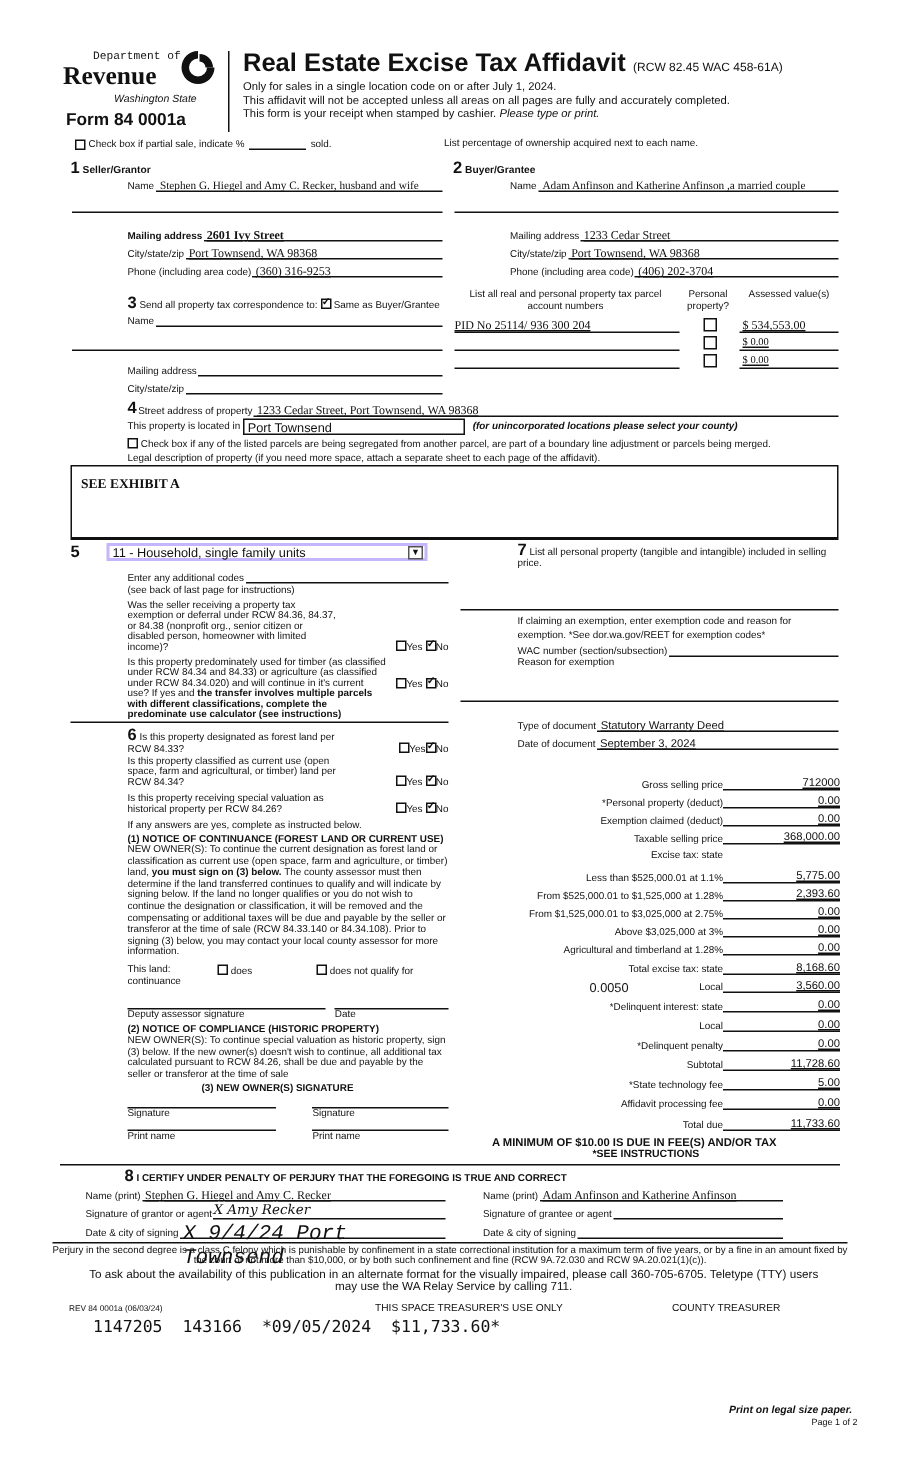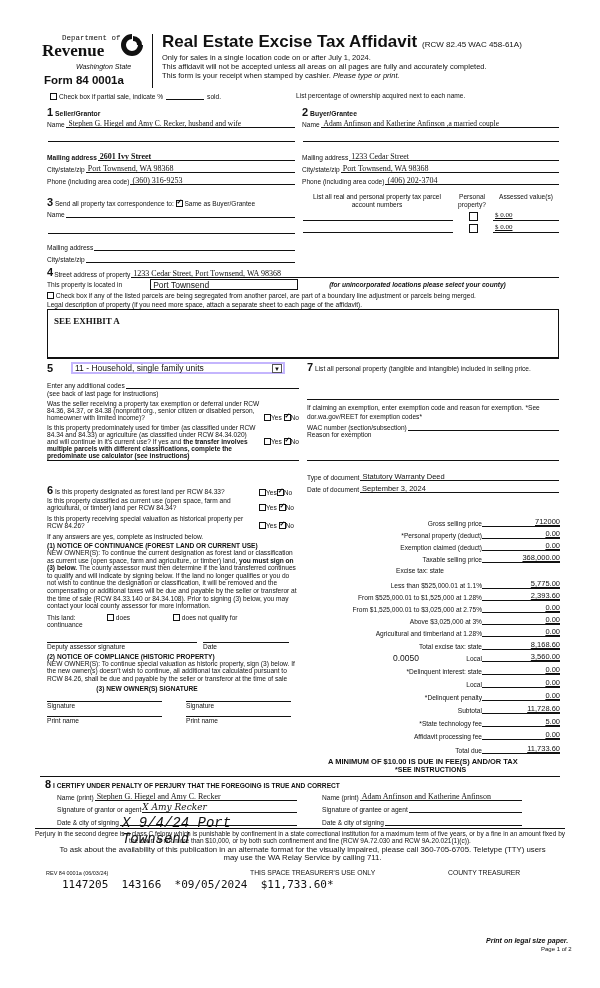--- a/index.html
+++ b/index.html
@@ -6,21 +6,21 @@
   html, body { width: 600px; height: 988px; background: #fff; overflow: hidden; }
   body { font-family: "Liberation Sans", sans-serif; color: #111; font-size: 7px; position: relative; }
   .abs { position: absolute; }
   .serif { font-family: "Liberation Serif", serif; }
   .line { border-bottom: 1px solid #111; }
   .fill { font-family: "Liberation Serif", serif; font-size: 8px; }
   .u { text-decoration: underline; }
   .cb { display: inline-block; width: 7px; height: 7px; border: 1px solid #111; vertical-align: -1px; position: relative; }
   .cb.checked::after { content: "\2713"; position: absolute; left: 0; top: -3px; font-size: 7px; font-weight: bold; }
   .sec { font-size: 11px; font-weight: bold; }
-  .lbl { font-size: 6.6px; }
+  .lbl { font-size: 6.6px; margin-left: 38px; }
   .b { font-weight: bold; }
   .row { display: flex; align-items: flex-end; }
   .ln { flex: 1; border-bottom: 1px solid #111; margin-left: 1px; height: 9px; }
   .calc-row { position: absolute; left: 300px; width: 260px; height: 11px; display: flex; align-items: flex-end; }
   .calc-row .c-lbl { width: 182px; text-align: right; font-size: 6.6px; white-space: nowrap; }
   .calc-row .c-line { flex: 1; border-bottom: 1px solid #111; text-align: right; font-family: "Liberation Sans Narrow", "Liberation Sans", sans-serif; font-size: 7.5px; text-decoration: underline; height: 10px; line-height: 10px; }
 </style>
 </head>
 <body>
 
@@ -111,39 +111,44 @@
       <span class="ln"></span>
     </div>
 </div>
 
 <div class="abs" style="left:303px;top:193px;width:256px;">
   <div style="display:flex;font-size:6.6px;text-align:center;line-height:8px;">
     <div style="width:148px;">List all real and personal property tax parcel account numbers</div>
     <div style="width:42px;">Personal property?</div>
     <div style="width:66px;">Assessed value(s)</div>
   </div>
+  <div style="display:flex;align-items:flex-end;margin-top:2px;">
+    <div class="line fill" style="width:150px;height:11px;line-height:11px;text-decoration:underline;">PID No 25114/ 936 300 204</div>
+    <div style="width:40px;text-align:center;"><span class="cb" style="width:9px;height:9px;"></span></div>
+    <div class="line fill" style="width:66px;height:11px;line-height:11px;padding-left:2px;text-decoration:underline;">$ 534,553.00</div>
+  </div>
   <div style="display:flex;align-items:flex-end;margin-top:1px;">
     <div class="line fill" style="width:150px;height:11px;"></div>
     <div style="width:40px;text-align:center;"><span class="cb" style="width:9px;height:9px;"></span></div>
     <div class="line fill" style="width:66px;height:11px;line-height:11px;padding-left:2px;font-size:7px;text-decoration:underline;">$ 0.00</div>
   </div>
   <div style="display:flex;align-items:flex-end;margin-top:1px;">
     <div class="line fill" style="width:150px;height:11px;"></div>
     <div style="width:40px;text-align:center;"><span class="cb" style="width:9px;height:9px;"></span></div>
     <div class="line fill" style="width:66px;height:11px;line-height:11px;padding-left:2px;font-size:7px;text-decoration:underline;">$ 0.00</div>
   </div>
 </div>
 
 <div class="abs" style="left:47px;top:266px;width:512px;">
   <div class="row lbl">
       <span class="sec">4</span>
       <span style="margin-left:1px;">Street address of property</span>
       <span class="ln fill u" style="padding-left:2px;">1233 Cedar Street, Port Townsend, WA 98368</span>
     </div>
-  <div class="lbl" style="display:flex;align-items:center;margin-top:1px;gap:26px;">
+  <div class="lbl" style="display:flex;align-items:center;margin-top:1px;">
     <span>This property is located in</span>
     <span style="display:inline-block;width:148px;height:11px;border:1px solid #111;margin-left:2px;font-size:8.5px;padding-left:2px;line-height:10px;">Port Townsend</span>
     <i class="b" style="margin-left:5px;">(for unincorporated locations please select your county)</i>
   </div>
   <div class="lbl" style="margin-top:2px;"><span class="cb"></span> <span>Check box if any of the listed parcels are being segregated from another parcel, are part of a boundary line adjustment or parcels being merged.</span></div>
   <div class="lbl" style="margin-top:2px;">Legal description of property (if you need more space, attach a separate sheet to each page of the affidavit).</div>
   <div style="margin-top:1px;width:512px;height:50px;border:1px solid #111;border-width:1px 1px 2px 1px;padding:6px 6px;">
     <span class="serif b" style="font-size:9px;">SEE EXHIBIT A</span>
   </div>
 </div>

